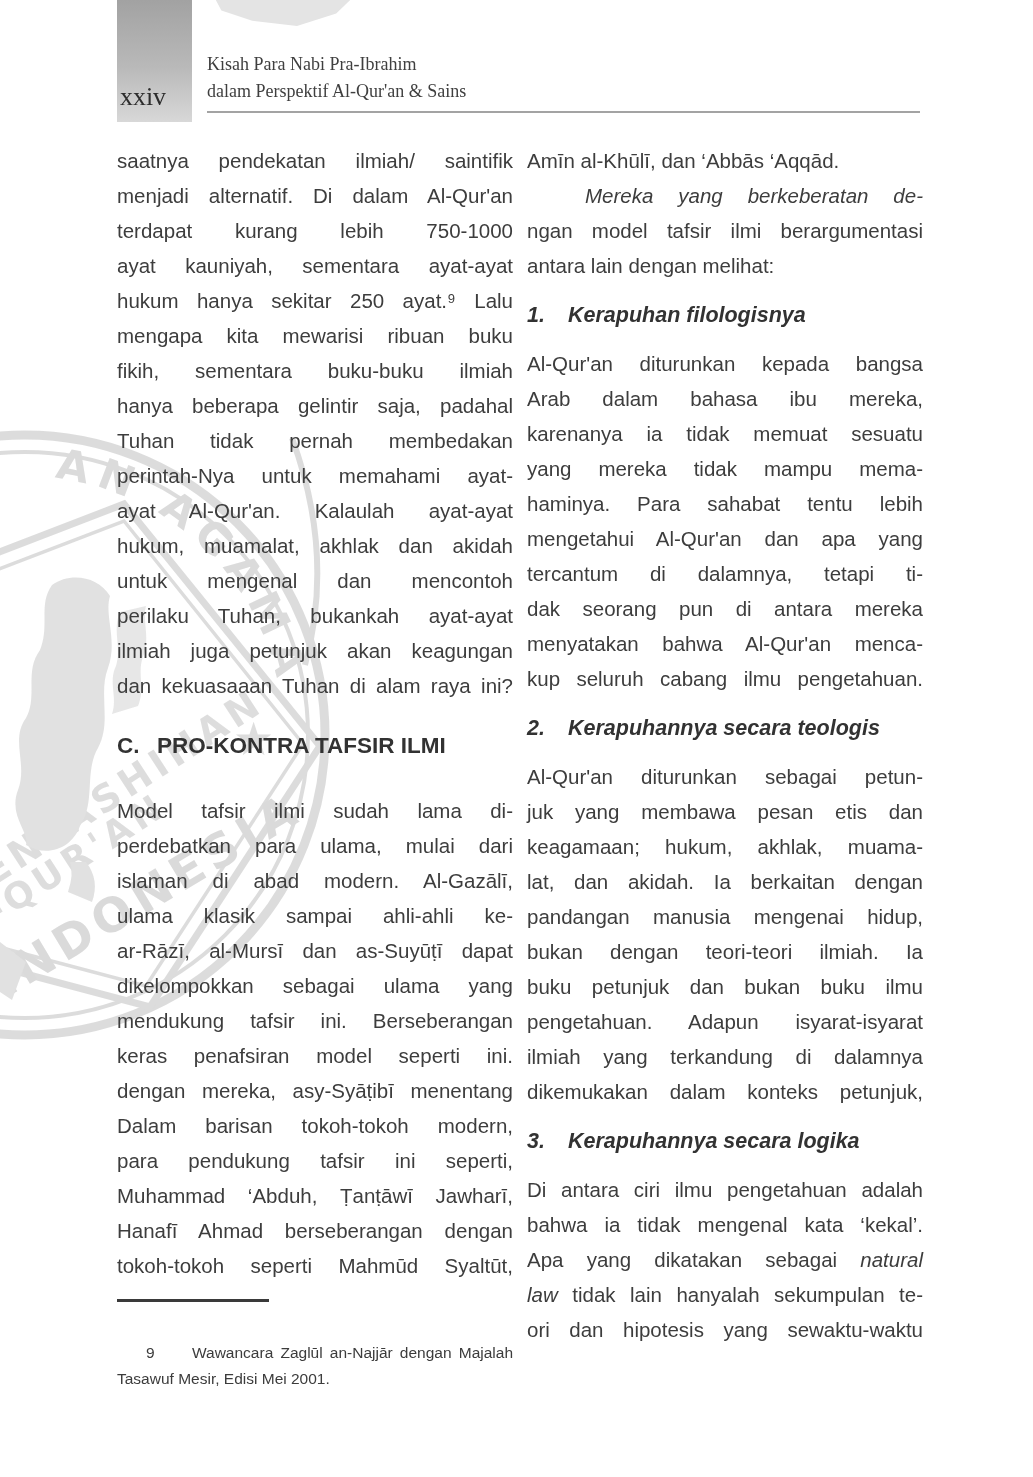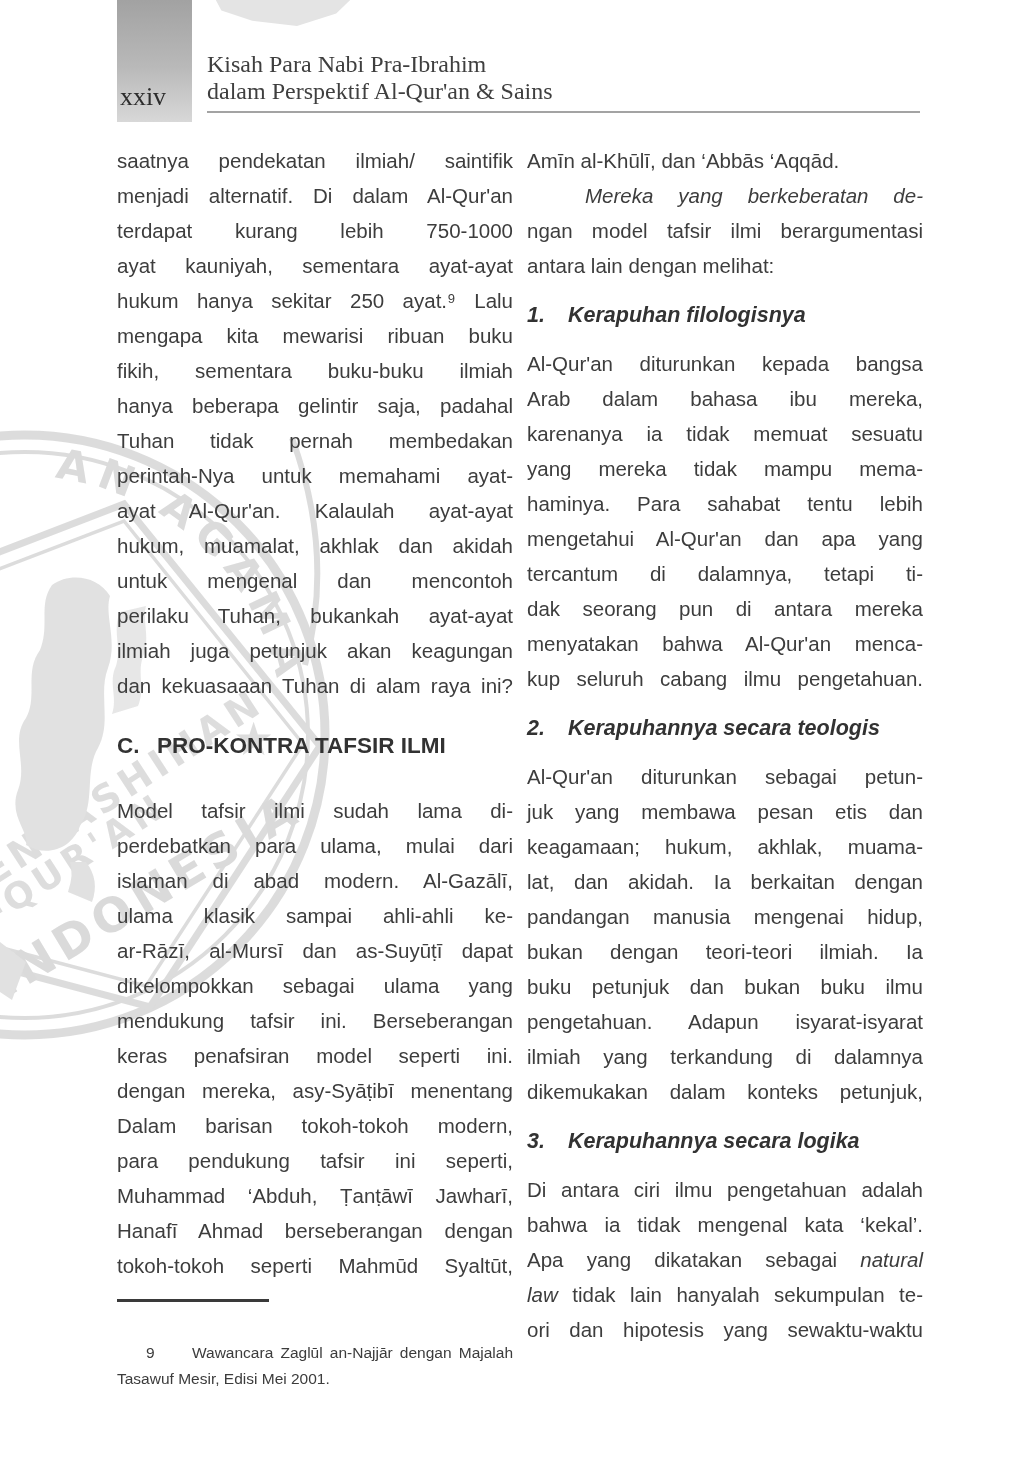--- a/index.html
+++ b/index.html
@@ -8,21 +8,21 @@
   
   .corner-smudge{position:absolute;left:213px;top:0;width:140px;height:26px;background:#e4e4e4;
         clip-path:polygon(2% 0,98% 0,88% 52%,60% 100%,28% 80%,6% 40%);}
   
   .page-bar{position:absolute;left:117px;top:0;width:75px;height:122px;
         background:linear-gradient(180deg,#a2a2a2 0%,#b9b9b9 55%,#d8d8d8 100%);}
   .page-num{position:absolute;left:117px;top:82px;width:52px;text-align:center;
         font-family:"Liberation Serif","DejaVu Serif",serif;font-size:26px;color:#2d2d2d;}
   
   .book-title{position:absolute;left:207px;top:51px;
-        font-family:"Liberation Serif","DejaVu Serif",serif;font-size:24px;line-height:27px;color:#3f3f3f;}
+        font-family:"Liberation Serif","DejaVu Serif",serif;font-size:18px;line-height:27px;color:#3f3f3f;}
   .header-rule{position:absolute;left:207px;top:111px;width:713px;height:2px;background:#a3a3a3;}
   
   .watermark{position:absolute;left:0;top:0;width:1033px;height:1477px;pointer-events:none;}
   
   .col{position:absolute;top:143px;width:396px;font-size:20.5px;line-height:35px;color:#3d3d3d;}
   .col-left{left:117px;}
   .col-right{left:527px;}
   .para{margin:0;}
   .line{text-align:justify;text-align-last:justify;white-space:normal;}
   .line.left{text-align-last:left;}

